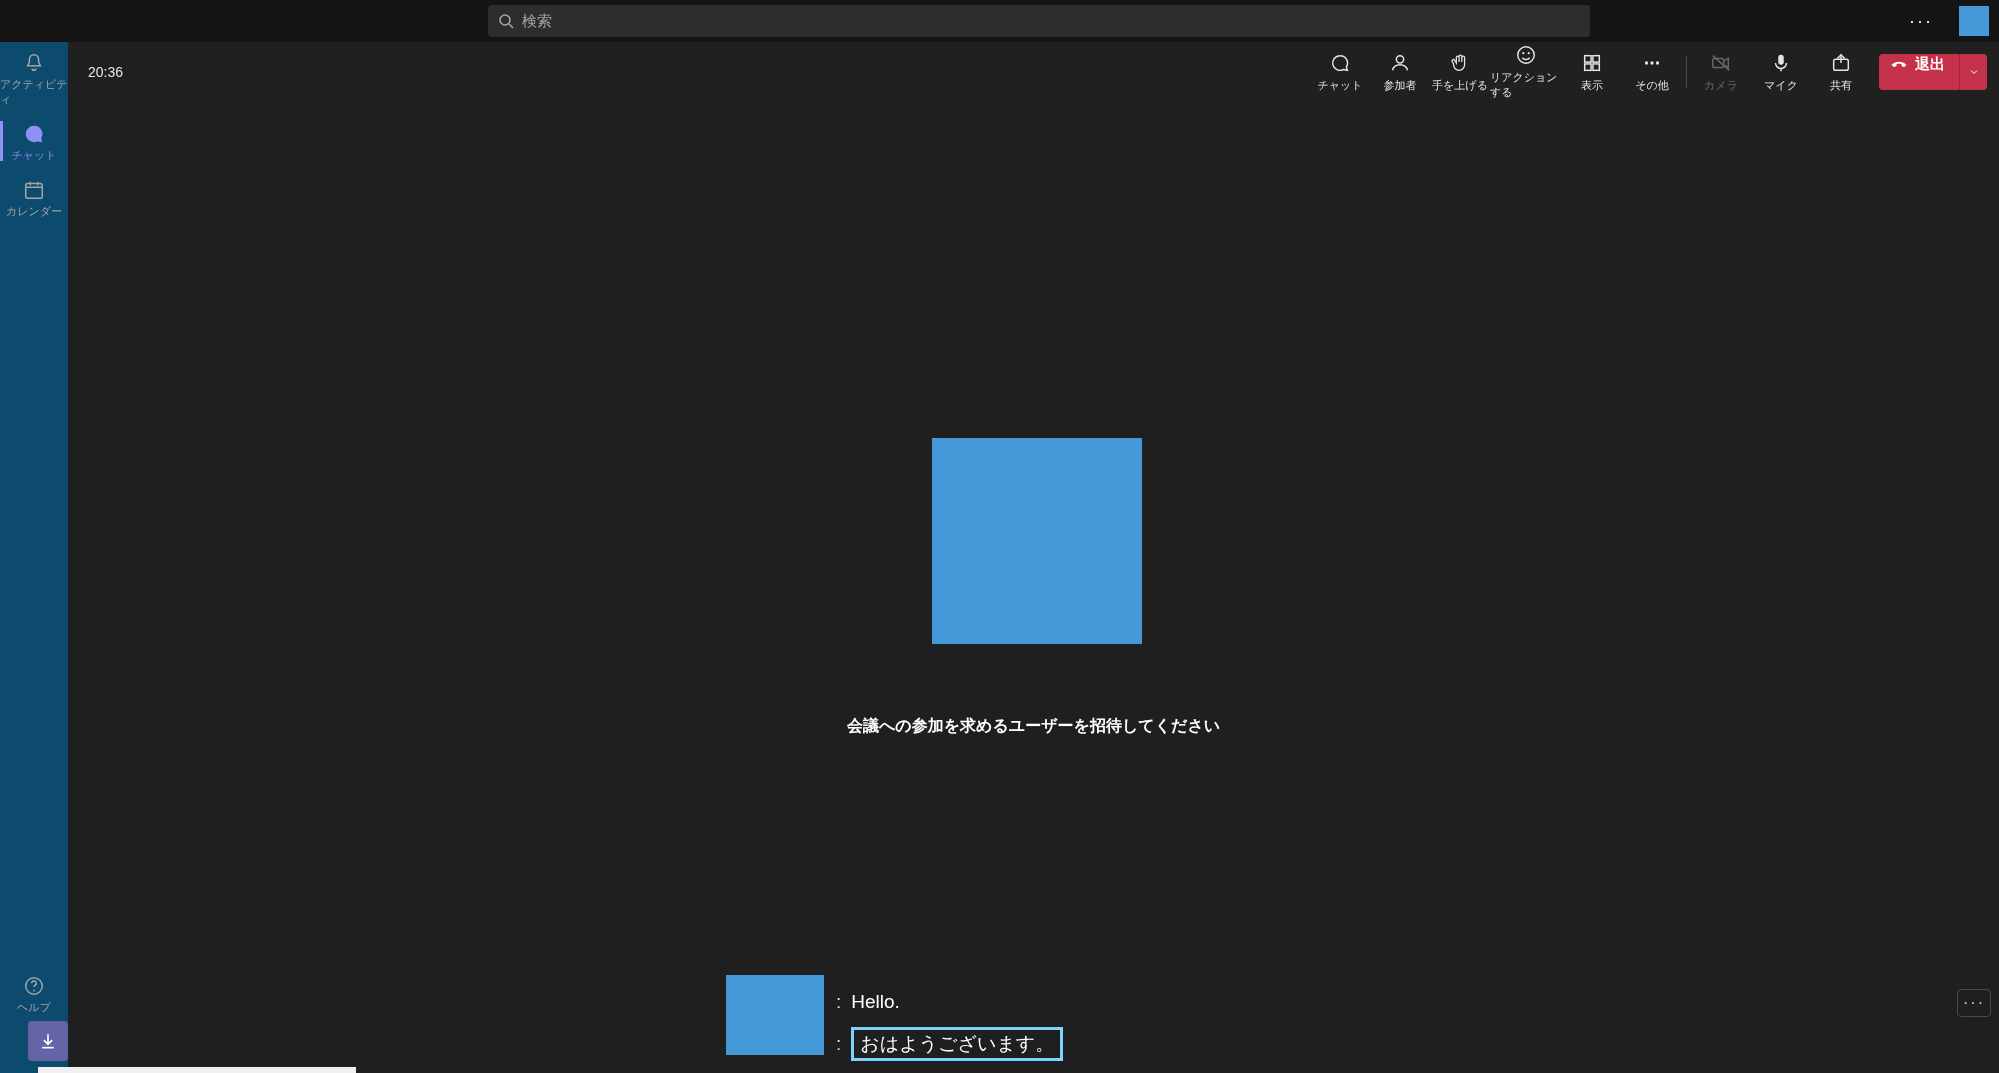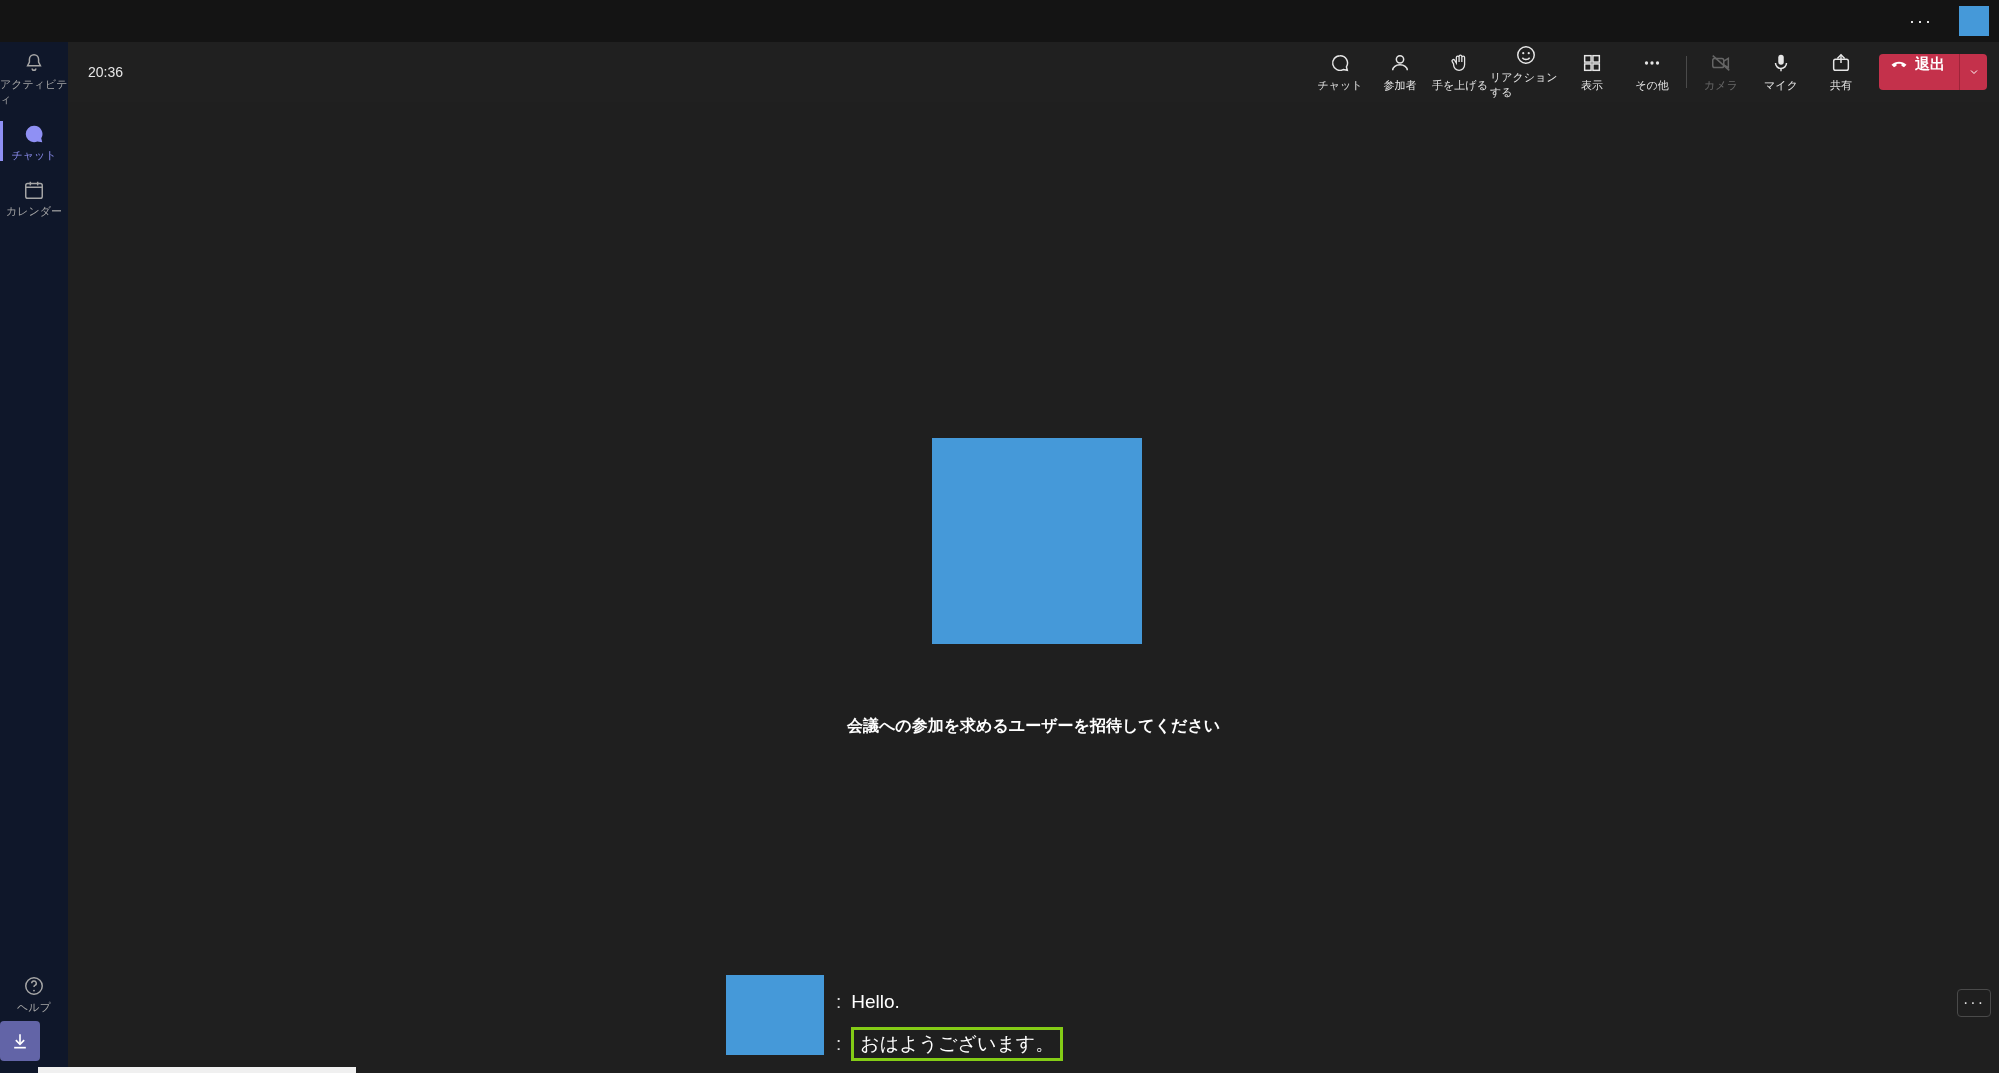--- a/index.html
+++ b/index.html
@@ -48,24 +48,24 @@
     right: 10px; top: 6px;
     width: 30px; height: 30px;
     background: #4599d9;
   }
 
   
   .rail {
     position: absolute;
     left: 0; top: 42px; bottom: 0;
     width: 68px;
-    background: #0f172a;
+    background: #0c4a6e;
     display: flex;
     flex-direction: column;
-    align-items: flex-start;
+    align-items: flex-end;
   }
   .rail-item {
     width: 68px;
     display: flex;
     flex-direction: column;
     align-items: center;
     justify-content: center;
     padding: 10px 0 6px 0;
     color: #a6a6a6;
     font-size: 11px;
@@ -193,21 +193,21 @@
     padding-top: 16px;
   }
   .cap-line {
     display: flex;
     align-items: center;
     font-size: 19px;
     color: #fff;
   }
   .cap-line .colon { margin-right: 10px; color: #ddd; }
   .cap-hl {
-    border: 3px solid #84cc16;
+    border: 3px solid #7dd3fc;
     padding: 1px 6px;
   }
 
   
   .stage-more {
     position: absolute;
     right: 8px; bottom: 56px;
     width: 34px; height: 28px;
     border: 1px solid #4a4a4a;
     border-radius: 4px;
@@ -222,20 +222,27 @@
     left: 0; bottom: 0;
     height: 6px;
     background: #f0f0f0;
   }
   .taskbar-sliver.a { left: 38px;  width: 318px; }
 </style>
 </head>
 <body>
 
 <div class="titlebar">
+  <div class="search-wrap">
+    <svg width="16" height="16" viewBox="0 0 16 16" fill="none">
+      <circle cx="7" cy="7" r="5" stroke="#a6a6a6" stroke-width="1.6"></circle>
+      <line x1="11" y1="11" x2="15" y2="15" stroke="#a6a6a6" stroke-width="1.6"></line>
+    </svg>
+    <span>検索</span>
+  </div>
   <div class="dots">···</div>
   <div class="avatar"></div>
 </div>
 
 <div class="rail">
   <div class="rail-item">
     <svg width="22" height="22" viewBox="0 0 24 24" fill="none">
       <path d="M12 3a5 5 0 0 0-5 5v3l-2 4h14l-2-4V8a5 5 0 0 0-5-5z" stroke="currentColor" stroke-width="1.6"></path>
       <path d="M10 18a2 2 0 0 0 4 0" stroke="currentColor" stroke-width="1.6"></path>
     </svg>

